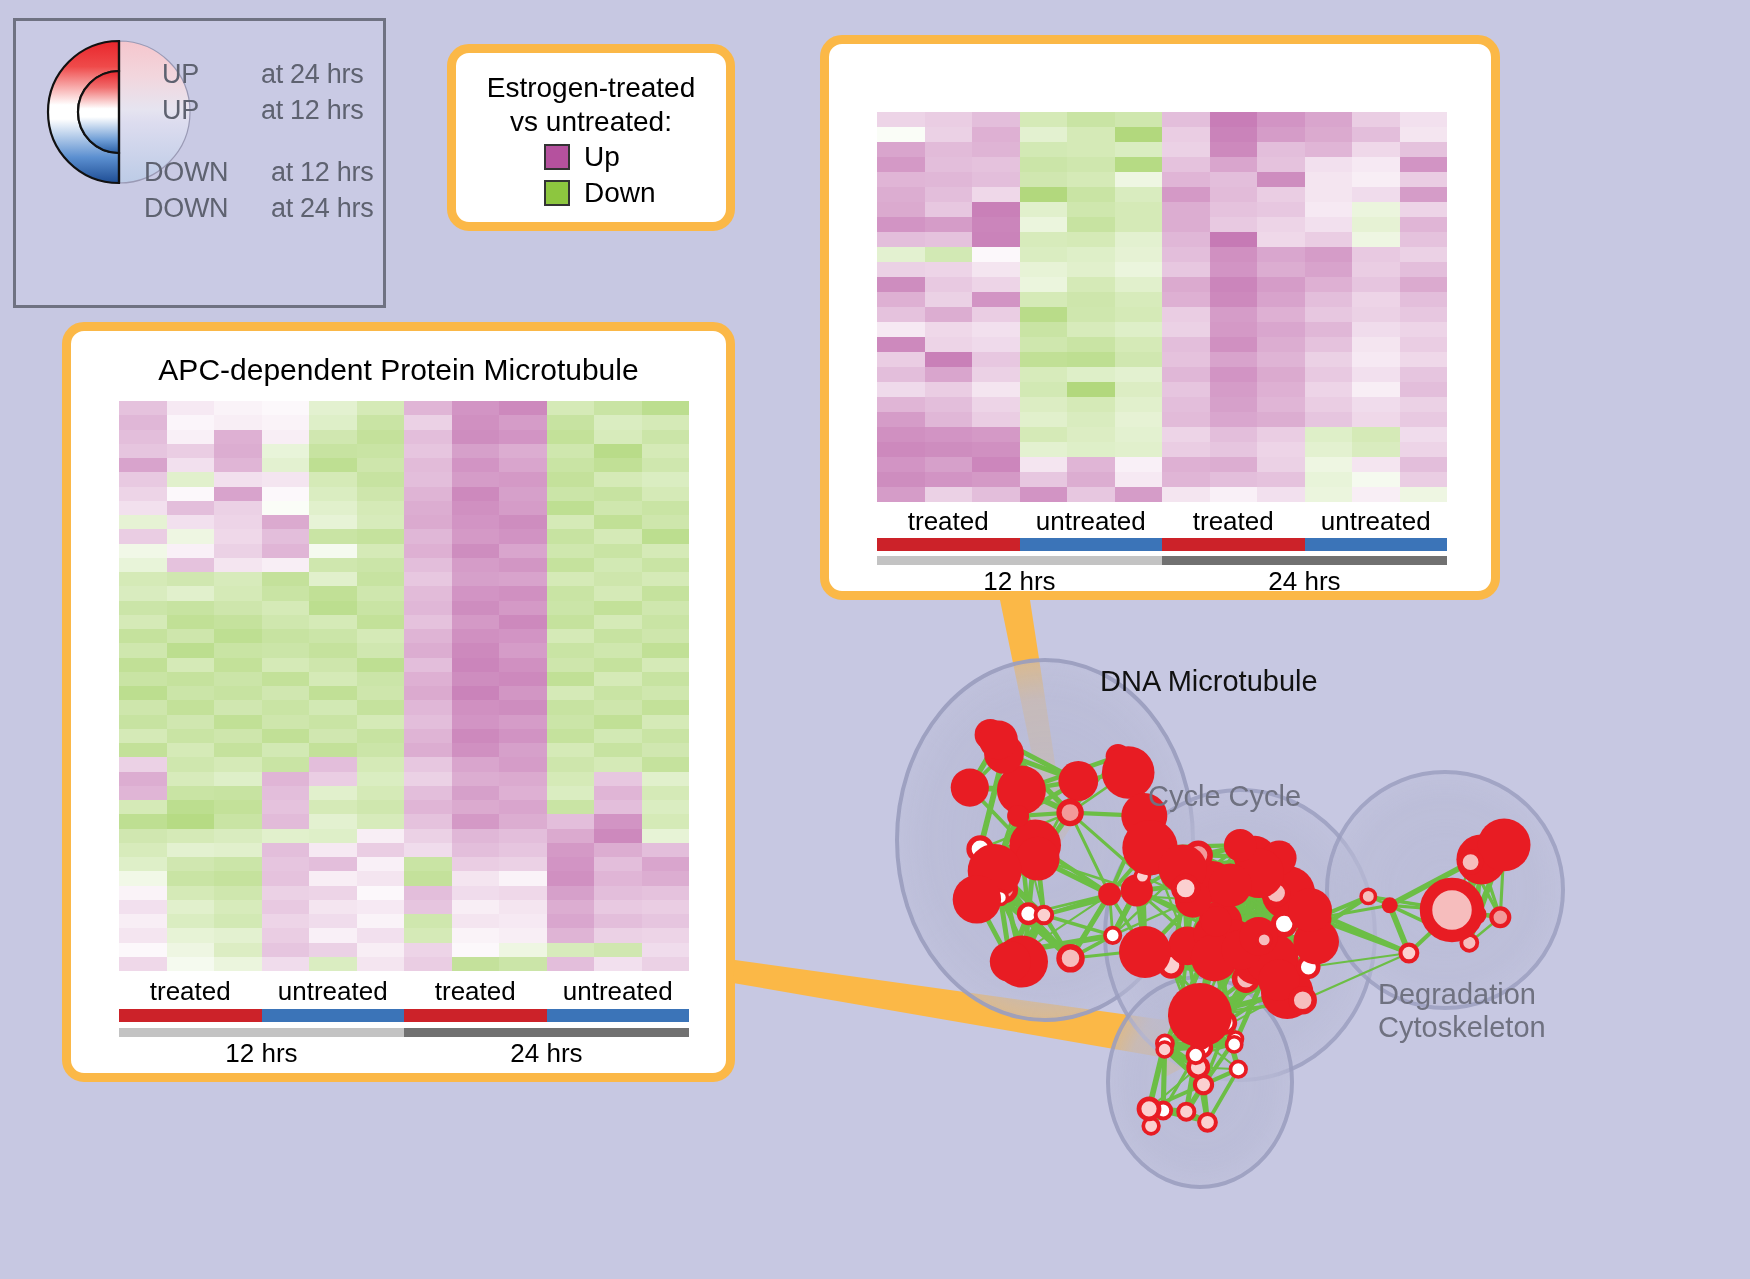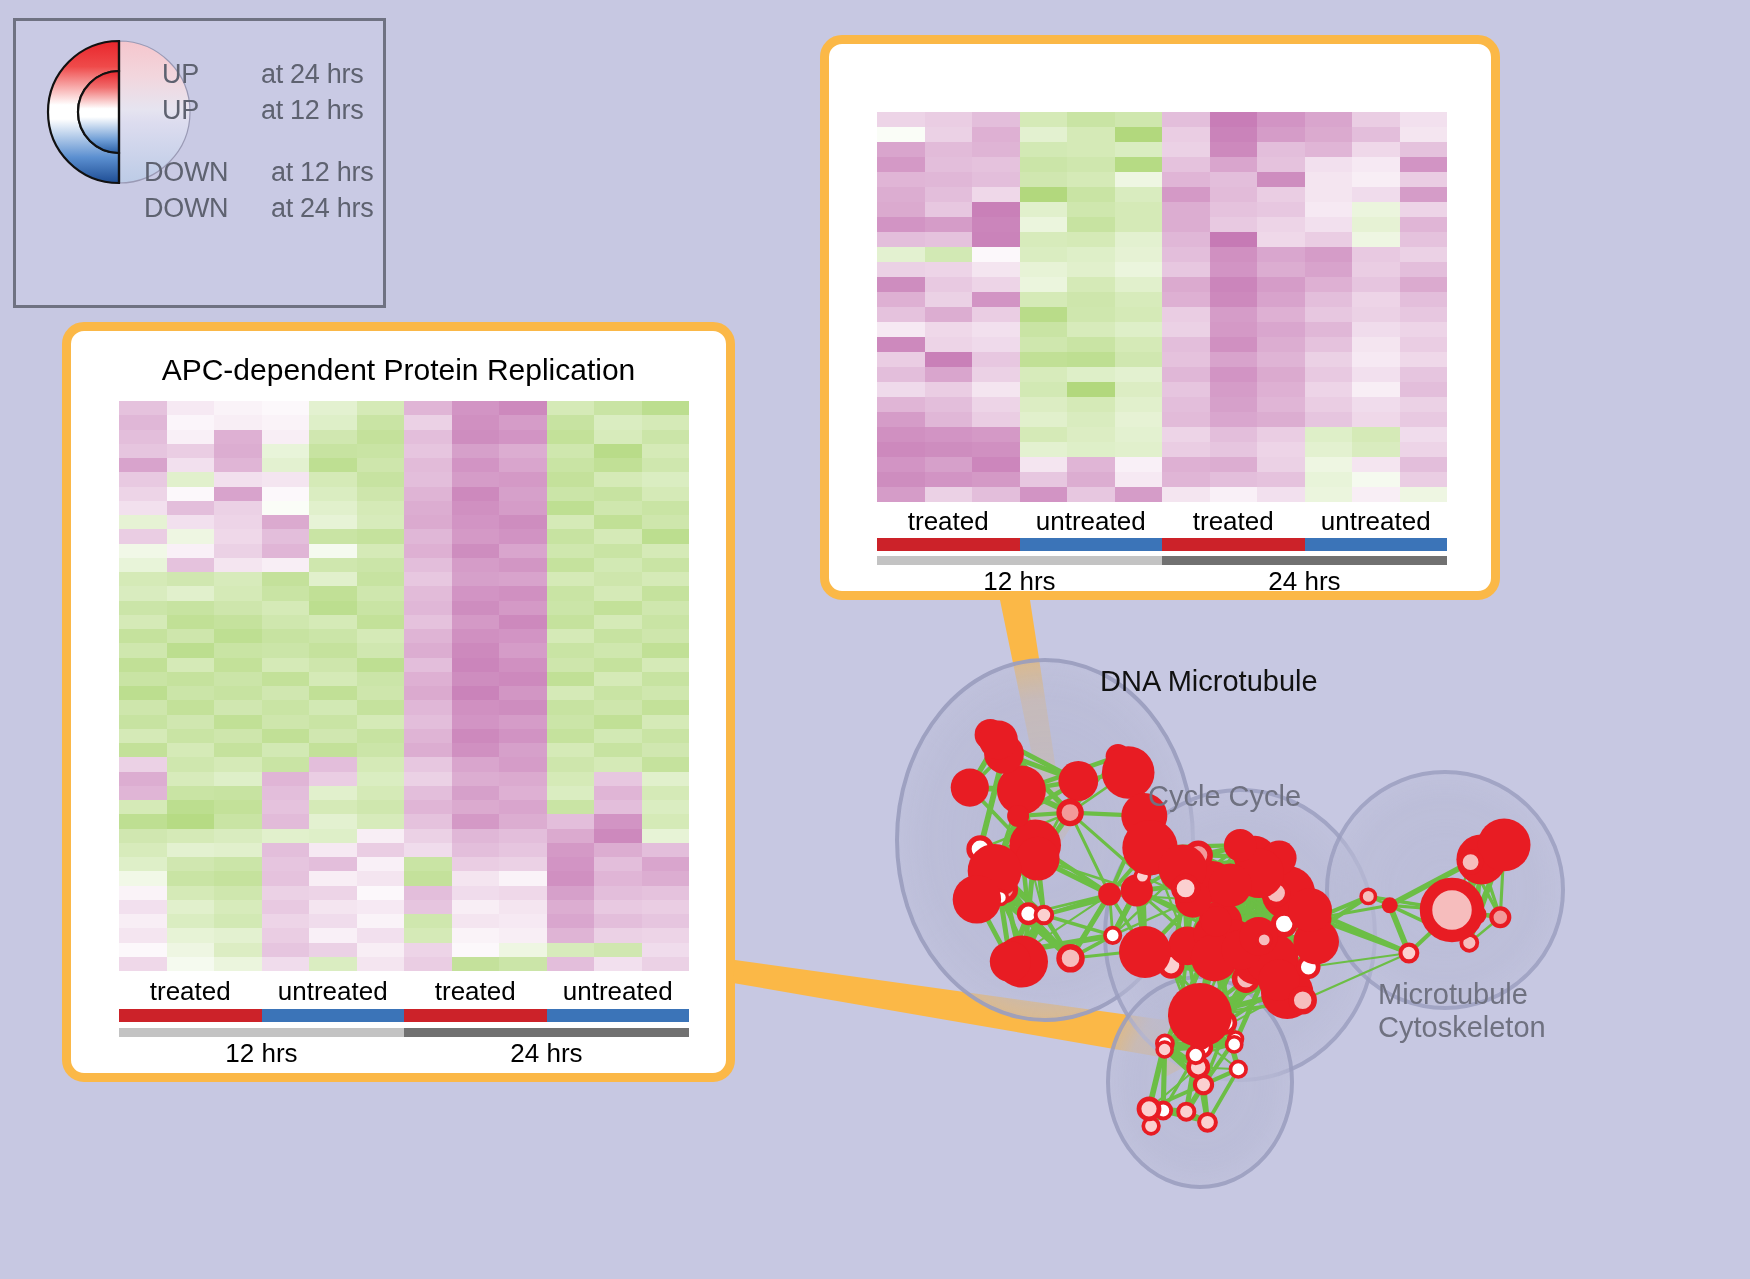--- a/index.html
+++ b/index.html
@@ -119,20 +119,34 @@
     <div class="klabel" style="left:146px;top:38px;">UP</div>
     <div class="klabel" style="left:245px;top:38px;">at 24 hrs</div>
     <div class="klabel" style="left:146px;top:74px;">UP</div>
     <div class="klabel" style="left:245px;top:74px;">at 12 hrs</div>
     <div class="klabel" style="left:128px;top:136px;">DOWN</div>
     <div class="klabel" style="left:255px;top:136px;">at 12 hrs</div>
     <div class="klabel" style="left:128px;top:172px;">DOWN</div>
     <div class="klabel" style="left:255px;top:172px;">at 24 hrs</div>
   </div>
 
+  <div class="panel" id="legend">
+    <div class="ltext">
+      <div>Estrogen-treated</div>
+      <div>vs untreated:</div>
+    </div>
+    <div class="lrow" style="left:88px;top:88px;">
+      <span class="swatch" style="background:#b5519e"></span>
+      <span>Up</span>
+    </div>
+    <div class="lrow" style="left:88px;top:124px;">
+      <span class="swatch" style="background:#8dc63f"></span>
+      <span>Down</span>
+    </div>
+  </div>
 
   <div class="panel" id="rf-panel" style="left:820px;top:35px;width:680px;height:565px;">
     <div class="hm" id="hm-rf" style="left: 48px; top: 68px; width: 570px; height: 390px; grid-template-columns: repeat(12, 1fr); grid-template-rows: repeat(26, 1fr);">
         <i style="background:rgb(237,212,231)"></i>
         <i style="background:rgb(234,205,227)"></i>
         <i style="background:rgb(227,190,219)"></i>
         <i style="background:rgb(213,234,183)"></i>
         <i style="background:rgb(201,228,164)"></i>
         <i style="background:rgb(207,231,174)"></i>
         <i style="background:rgb(227,190,219)"></i>
@@ -459,21 +473,21 @@
         <div class="seg" style="flex:1;background:#c3c3c3"></div>
         <div class="seg" style="flex:1;background:#717171"></div>
       </div>
     <div class="timelabels" id="rf-timelabels" style="left:48px;top:522px;width:570px;">
         <div class="lab" style="flex:1">12 hrs</div>
         <div class="lab" style="flex:1">24 hrs</div>
       </div>
   </div>
 
   <div class="panel" id="apc-panel" style="left:62px;top:322px;width:673px;height:760px;">
-    <div class="panel-title" style="top:22px;">APC-dependent Protein Replication</div>
+    <div class="panel-title" style="top:22px;">APC-dependent Protein Microtubule</div>
     <div class="hm" id="hm-apc" style="left: 48px; top: 70px; width: 570px; height: 570px; grid-template-columns: repeat(12, 1fr); grid-template-rows: repeat(40, 1fr);">
         <i style="background:rgb(229,194,221)"></i>
         <i style="background:rgb(246,233,243)"></i>
         <i style="background:rgb(250,243,248)"></i>
         <i style="background:rgb(252,248,251)"></i>
         <i style="background:rgb(227,241,208)"></i>
         <i style="background:rgb(213,234,183)"></i>
         <i style="background:rgb(224,181,214)"></i>
         <i style="background:rgb(210,148,196)"></i>
         <i style="background:rgb(205,137,189)"></i>
@@ -1619,17 +1633,17 @@
           <circle cx="364.6" cy="439.5" r="7.5" fill="#fbd0d0" stroke="#e81c23" stroke-width="3.6"></circle>
           <circle cx="345.0" cy="342.0" r="26.0" fill="#e81c23"></circle>
           <circle cx="510.0" cy="300.0" r="22.0" fill="#e81c23"></circle>
           <circle cx="400.0" cy="405.0" r="32.0" fill="#e81c23"></circle>
           <circle cx="652.0" cy="300.0" r="26.0" fill="#f6bdbd" stroke="#e81c23" stroke-width="12.5"></circle>
         </g>
     </svg>
 
     <div class="cl-label cl-dark" style="left:300px;top:55px;">DNA Microtubule</div>
     <div class="cl-label cl-gray" style="left:348px;top:170px;">Cycle Cycle</div>
-    <div class="cl-label cl-gray" style="left:578px;top:368px;text-align:left;">Microtubule
+    <div class="cl-label cl-gray" style="left:578px;top:368px;text-align:left;">Degradation
 Cytoskeleton</div>
   </div>
 
 </div>
 
 </body></html>

